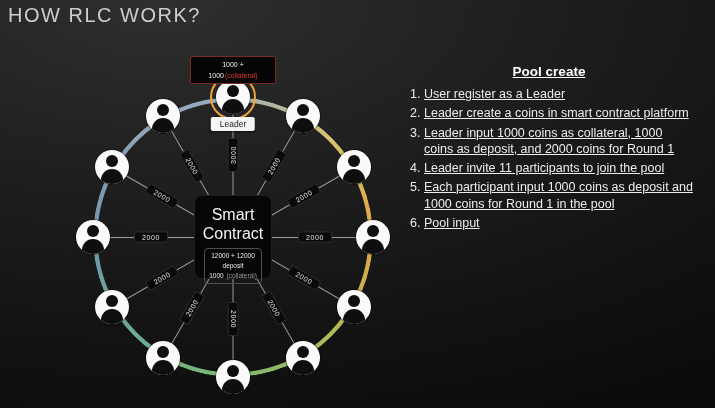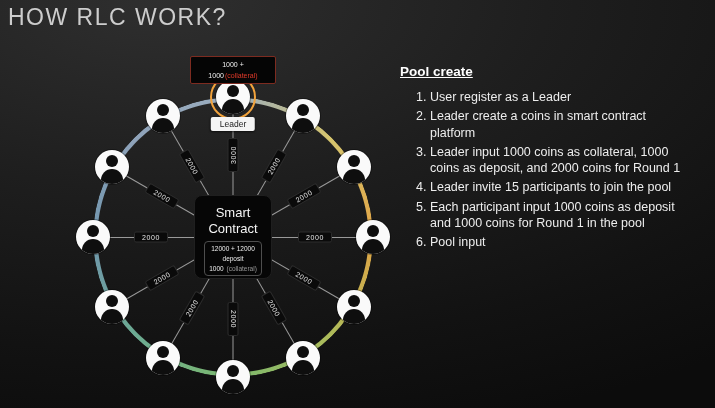--- a/index.html
+++ b/index.html
@@ -3,21 +3,21 @@
 <meta charset="utf-8">
 <style>
   html,body{margin:0;padding:0;background:#000;}
   .slide{
     position:relative;width:715px;height:408px;overflow:hidden;
     font-family:"Liberation Sans",sans-serif;
     background:radial-gradient(ellipse 130% 110% at 22% 0%, #2f2f2f 0%, #1e1e1e 42%, #121212 78%, #0c0c0c 100%);
   }
   .slide-title{
     position:absolute;left:8px;top:4px;
-    font-size:23px;letter-spacing:1.5px;color:#cdcdcd;font-weight:500;
+    font-size:20px;letter-spacing:1.5px;color:#cdcdcd;font-weight:500;
   }
   
   .diagram{position:absolute;left:0;top:0;width:470px;height:308px;}
   .ring{
     position:absolute;left:93px;top:97px;width:280px;height:280px;border-radius:50%;z-index:1;
     background:conic-gradient(
       var(--ring-blue-gray,#9badbe) 0deg,
       var(--ring-yellow,#d6c56e) 45deg,
       var(--ring-orange,#e2a445) 90deg,
       var(--ring-olive,#aebb5a) 135deg,
@@ -57,30 +57,30 @@
     width:84px;background:#050505;border:1px solid #7d2b20;border-radius:2px;
     color:#f2f2f2;font-size:7px;line-height:1.6;text-align:center;padding:2px 0;
   }
   .leader-box .red{color:var(--collateral-red,#e03a2a);margin-left:1px;}
   .center-node{
     position:absolute;left:194px;top:195px;width:78px;height:84px;z-index:4;
     background:#060606;border:1px solid #1f1f1f;border-radius:8px;color:#f5f5f5;
     display:flex;flex-direction:column;align-items:center;justify-content:flex-start;
     text-align:center;padding-top:9px;box-sizing:border-box;
   }
-  .center-title{font-size:13px;line-height:1.2;}
+  .center-title{font-size:16px;line-height:1.2;}
   .center-inner{
     margin-top:5px;border:1px solid #4e4e4e;border-radius:4px;padding:2px 4px;
     font-size:6.5px;line-height:1.5;color:#eee;
   }
   .center-inner .muted{color:#9a9a9a;margin-left:1px;}
   
   .pool-panel{position:absolute;left:400px;top:64px;width:298px;color:#ededed;z-index:2;}
-  .pool-heading{font-size:13.5px;font-weight:bold;text-decoration:underline;margin-bottom:7px;color:#fff;}
-  ol.pool-steps{margin:10px;padding-left:20px;}
+  .pool-heading{font-size:13.5px;font-weight:bold;text-decoration:underline;margin-bottom:7px;color:#fff;text-align:center;}
+  ol.pool-steps{margin:4px;padding-left:20px;text-decoration:underline;}
   ol.pool-steps li{font-size:12.5px;line-height:1.3;margin-bottom:3px;}
 </style>
 </head>
 <body>
 
 <div class="slide">
   <div class="slide-title">HOW RLC WORK?</div>
 
   <div class="diagram" id="diagram">
     <div class="ring"></div>
@@ -178,18 +178,18 @@
         <span class="p-body"></span>
       </div>
     </div>
 
   <div class="pool-panel">
     <div class="pool-heading">Pool create</div>
     <ol class="pool-steps">
         <li>User register as a Leader</li>
         <li>Leader create a coins in smart contract platform</li>
         <li>Leader input 1000 coins as collateral, 1000 coins as deposit, and 2000 coins for Round 1</li>
-        <li>Leader invite 15 participants to join the pool</li>
+        <li>Leader invite 11 participants to join the pool</li>
         <li>Each participant input 1000 coins as deposit and 1000 coins for Round 1 in the pool</li>
         <li>Pool input</li>
       </ol>
   </div>
 </div>
 
 </body></html>

